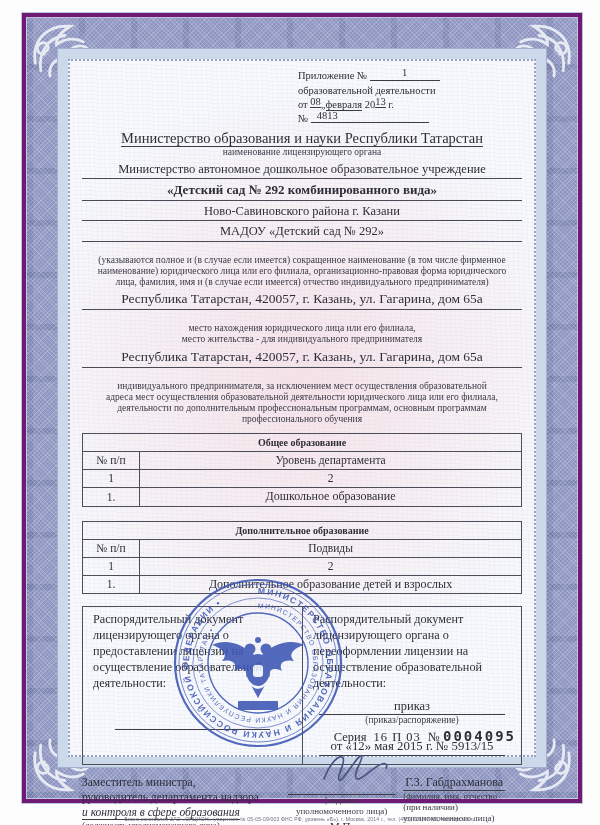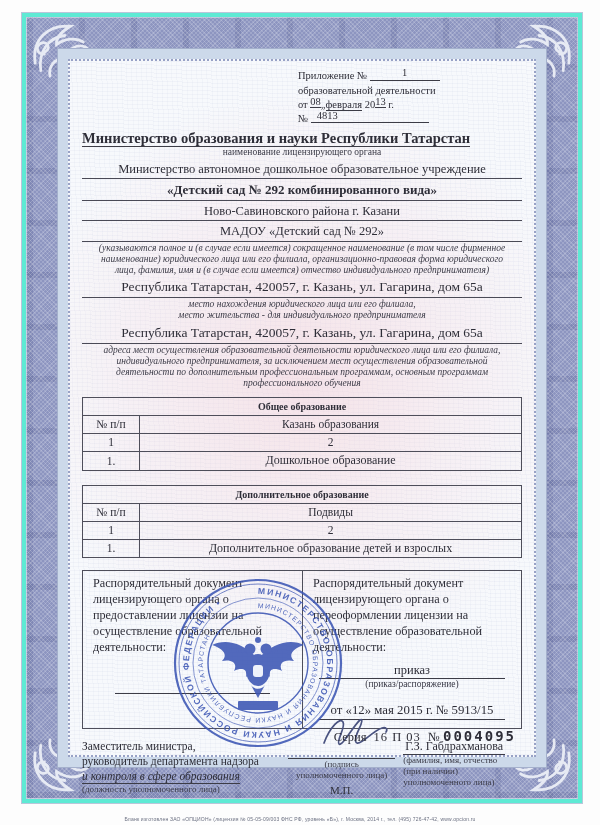--- a/index.html
+++ b/index.html
@@ -4,21 +4,21 @@
 <style>
   * { margin:0; padding:0; box-sizing:border-box; }
   html,body { width:600px; height:825px; }
   body {
     font-family:"Liberation Serif","DejaVu Serif",serif;
     color:#2e2e38; background:#ffffff; position:relative; overflow:hidden;
   }
   .page { position:absolute; inset:0; background:#fdfdfd; }
 
   
-  .frame { position:absolute; top:13px; left:22px; right:18px; bottom:22px; background:#5eead4;
+  .frame { position:absolute; top:13px; left:22px; right:18px; bottom:22px; background:#701a75;
            box-shadow:0 0 0 1px #b9c6da; }
   .band-dark { position:absolute; inset:4px; background-color:#8d95c0;
     background-image:
       repeating-linear-gradient(45deg, rgba(255,255,255,.17) 0 1px, rgba(255,255,255,0) 1px 3px),
       repeating-linear-gradient(-45deg, rgba(255,255,255,.17) 0 1px, rgba(255,255,255,0) 1px 3px),
       repeating-linear-gradient(90deg, rgba(47,55,115,.14) 0 6px, rgba(47,55,115,0) 6px 52px),
       repeating-linear-gradient(0deg, rgba(47,55,115,.14) 0 6px, rgba(47,55,115,0) 6px 52px);
     border:1px solid rgba(255,255,255,.45); }
   .band-inner-light { position:absolute; inset:30px; background:#ccd9ea;
     border:1px solid rgba(90,100,150,.35); }
@@ -34,28 +34,28 @@
   .c-bl { bottom:-1px; left:-1px; transform:scaleY(-1); }
   .c-br { bottom:-1px; right:-1px; transform:scale(-1,-1); }
 
   
   .hdr { width:214px; margin:2px 10px 4px auto; font-size:10.5px; line-height:1.32; }
   .us { border-bottom:1px solid #3c3c46; }
   .raise { position:relative; top:-3px; }
   .fillline { display:inline-block; border-bottom:1px solid #3c3c46; text-align:center; }
   .w70 { width:70px; } .w118 { width:118px; }
 
-  .ministry { font-weight:bold; font-size:14.5px; margin-top:2px; }
+  .ministry { text-align:center; font-weight:normal; font-size:14.5px; margin-top:2px; }
   .ministry span { border-bottom:1px solid #3c3c46; }
   .cap { text-align:center; font-size:9.5px; line-height:1.18; color:#3a3a46; }
   .ruled { text-align:center; font-size:12.5px; border-bottom:1px solid #4a4a56;
            padding-bottom:1px; margin-top:3px; line-height:1.25; }
   .ruled.bold { font-weight:bold; font-size:13px; }
   .addr { font-size:13.5px; margin-top:3px; }
-  .capblock { margin-top:1px;font-style:italic; }
+  .capblock { margin-top:13px; }
 
   
   table { width:100%; border-collapse:collapse; margin-top:8px; }
   th,td { border:1px solid #4e4e5a; font-weight:normal; text-align:center;
           font-size:11.5px; padding:1px 4px; line-height:1.3; }
   .ttl { font-weight:bold; font-size:10px; padding:2px; }
   .coln { width:13%; }
   .rowval { font-size:12px; }
 
   
@@ -171,34 +171,34 @@
           </div>
 
           <div class="ruled addr">Республика Татарстан, 420057, г. Казань, ул. Гагарина, дом 65а</div>
           <div class="cap capblock">
             <div>место нахождения юридического лица или его филиала,</div>
             <div>место жительства - для индивидуального предпринимателя</div>
           </div>
 
           <div class="ruled addr">Республика Татарстан, 420057, г. Казань, ул. Гагарина, дом 65а</div>
           <div class="cap capblock">
+            <div>индивидуального предпринимателя, за исключением мест осуществления образовательной</div>
             <div>адреса мест осуществления образовательной деятельности юридического лица или его филиала,</div>
-            <div>индивидуального предпринимателя, за исключением мест осуществления образовательной</div>
             <div>деятельности по дополнительным профессиональным программам, основным программам</div>
             <div>профессионального обучения</div>
           </div>
 
           <table>
             <tbody>
                 <tr>
                   <td colspan="2" class="ttl">Общее образование</td>
                 </tr>
             <tr>
               <td class="coln">№ п/п</td>
-              <td>Казань образования</td>
+              <td>Уровень департамента</td>
             </tr>
             <tr>
               <td>1</td>
               <td>2</td>
             </tr>
             <tr>
               <td>1.</td>
               <td class="rowval">Дошкольное образование</td>
             </tr>
           </tbody>

